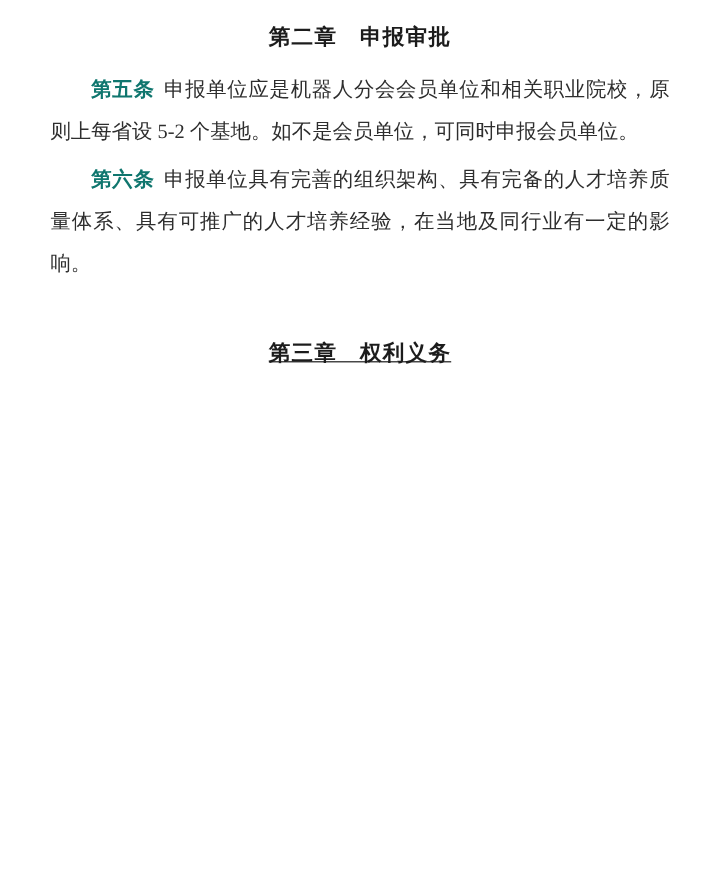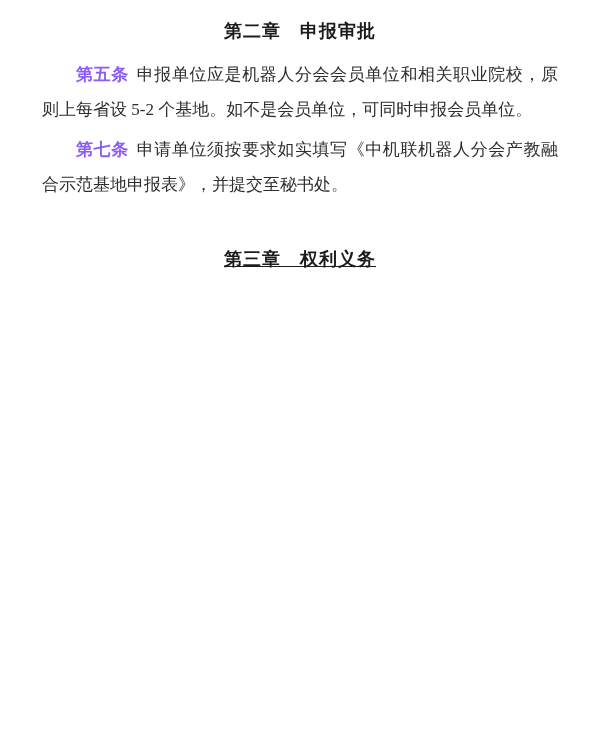--- a/index.html
+++ b/index.html
@@ -34,36 +34,36 @@
   .article {
     margin: 0 0 5px 0;
     font-size: 17px;
     line-height: 35px;
     text-align: justify;
     text-indent: 2em;
     color: #2e2e2e;
   }
   .article-num {
     font-weight: bold;
-    color: #8b5cf6;
+    color: #0f766e;
     margin-right: 8px;
   }
 </style>
 </head>
 <body>
 
 <div class="page">
   <div id="sections">
   <section class="chapter">
     <h2 class="chapter-heading">第二章　申报审批</h2>
     <div class="articles">
   <p class="article"><span class="article-num">第五条</span><span class="article-text">申报单位应是机器人分会会员单位和相关职业院校，原则上每省设 5-2 个基地。如不是会员单位，可同时申报会员单位。</span></p>
 
+  <p class="article"><span class="article-num">第六条</span><span class="article-text">申报单位具有完善的组织架构、具有完备的人才培养质量体系、具有可推广的人才培养经验，在当地及同行业有一定的影响。</span></p>
 
-  <p class="article"><span class="article-num">第七条</span><span class="article-text">申请单位须按要求如实填写《中机联机器人分会产教融合示范基地申报表》，并提交至秘书处。</span></p>
 
 </div>
   </section>
 
   <section class="chapter">
     <h2 class="chapter-heading">第三章　权利义务</h2>
     <div class="articles">
 
 
   <p class="article"></p>

